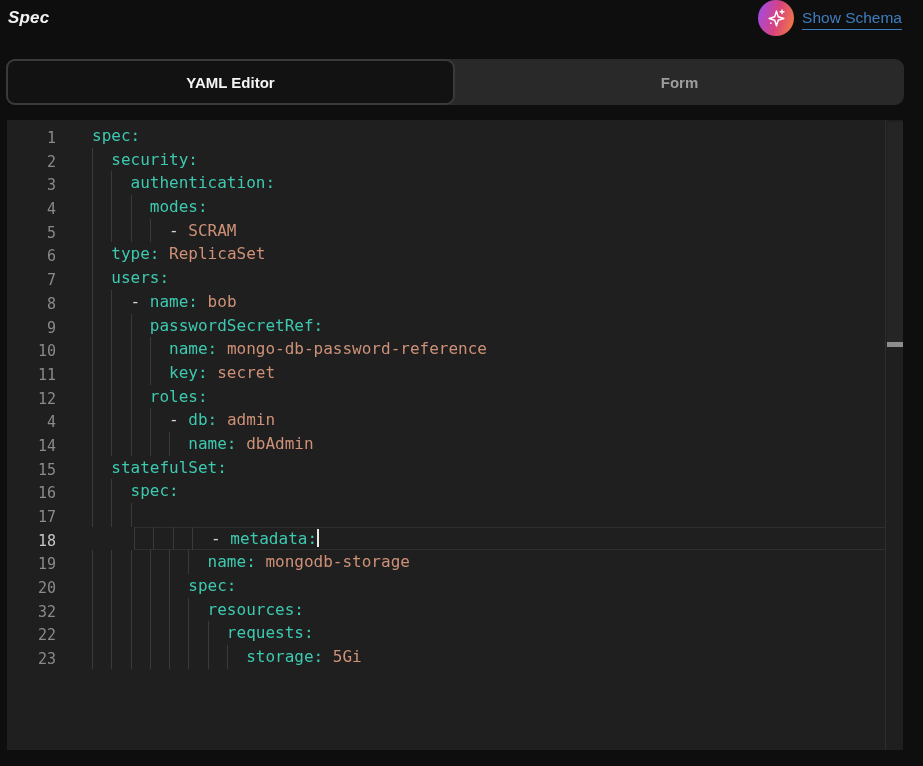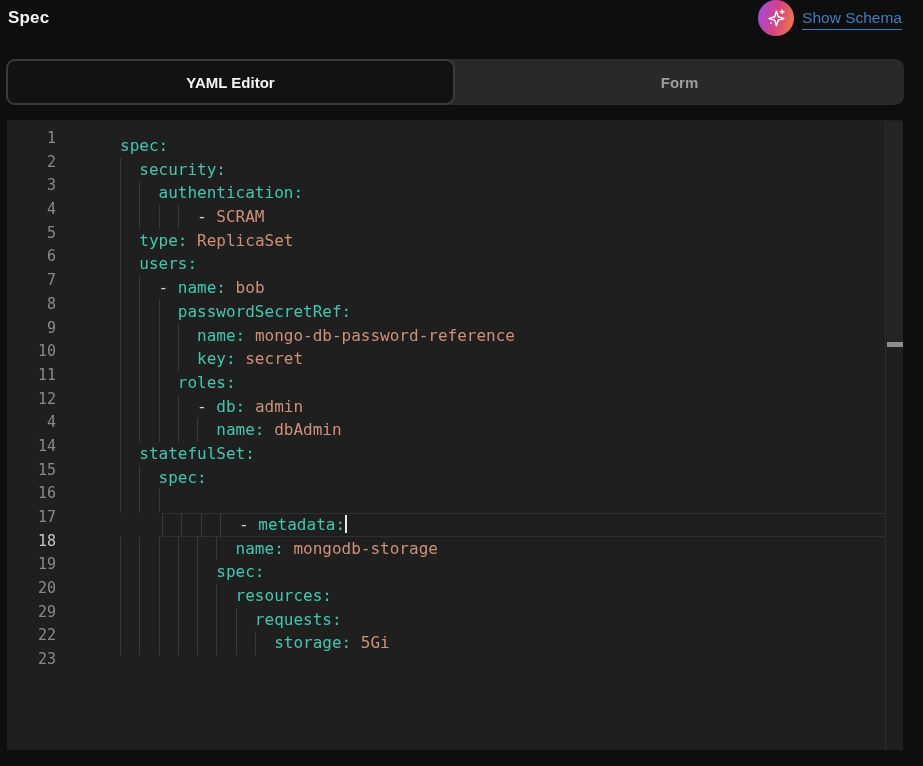--- a/index.html
+++ b/index.html
@@ -13,21 +13,21 @@
     --lnum-active:#c6c6c6;
     --guide:#3a3a3a;
     --curline:#2f2f2f;
     --link:#3d7ec0;
   }
   *{margin:0;padding:0;box-sizing:border-box;}
   body{width:923px;height:766px;background:var(--page-bg);overflow:hidden;
        font-family:"Liberation Sans",sans-serif;position:relative;}
 
   
-  .hdr-title{position:absolute;left:8px;top:8px;font-size:17px;font-weight:700;color:#f2f2f2;letter-spacing:.2px;}
+  .hdr-title{position:absolute;left:8px;top:8px;font-size:17px;font-weight:700;color:#f2f2f2;letter-spacing:.2px;font-style:italic;}
   .sparkle-badge{position:absolute;left:758px;top:0;width:36px;height:36px;border-radius:50%;
     background:linear-gradient(105deg,#9a4bf0 0%,#d8437e 52%,#f5803e 100%);
     display:flex;align-items:center;justify-content:center;cursor:pointer;}
   .schema-link{position:absolute;right:21px;top:9px;font-size:15.5px;color:var(--link);
     text-decoration:none;border-bottom:1px solid var(--link);padding-bottom:2px;cursor:pointer;}
 
   
   .tabbar{position:absolute;left:6px;top:59px;width:898px;height:46px;background:var(--tabs-bg);
     border-radius:9px;display:flex;}
   .tab{flex:1 1 50%;display:flex;align-items:center;justify-content:center;
@@ -35,21 +35,21 @@
   .tab.unselected{color:#9d9d9d;font-weight:600;}
   .tab.selected{background:#121212;border:2px solid #3a3a3a;border-radius:9px;
     color:#f5f5f5;font-weight:700;}
 
   
   .editor{position:absolute;left:7px;top:120px;width:896px;height:630px;background:var(--editor-bg);}
   .gutter{position:absolute;left:0;top:7px;width:49px;}
   .gutter .ln{height:23.7px;line-height:23.7px;text-align:right;
     font-family:"DejaVu Sans Mono",monospace;font-size:15px;color:var(--lnum);}
   .gutter .ln.active{color:var(--lnum-active);}
-  .code{position:absolute;left:0;right:18px;top:14px;padding-left:113px;}
+  .code{position:absolute;left:0;right:18px;top:4px;padding-left:85px;}
   .code-line{position:relative;height:23.7px;line-height:23.7px;white-space:pre;
     font-family:"DejaVu Sans Mono",monospace;font-size:16px;color:var(--punct);}
   .code-line.current{box-shadow:inset 0 1px 0 var(--curline),inset 0 -1px 0 var(--curline);margin-left:42px;}
   .tok-key{color:var(--key);}
   .tok-val{color:var(--val);}
   .tok-punct{color:var(--punct);}
   .guide{position:absolute;top:0;bottom:0;width:1px;background:var(--guide);}
   .caret{display:inline-block;width:1.5px;height:18px;background:#e8e8e8;vertical-align:-3px;}
 
   
@@ -95,28 +95,29 @@
       <div class="ln">11</div>
       <div class="ln">12</div>
       <div class="ln">4</div>
       <div class="ln">14</div>
       <div class="ln">15</div>
       <div class="ln">16</div>
       <div class="ln">17</div>
       <div class="ln active">18</div>
       <div class="ln">19</div>
       <div class="ln">20</div>
-      <div class="ln">29</div>
+      <div class="ln">32</div>
       <div class="ln">22</div>
       <div class="ln">23</div>
     </div>
   <div class="code" id="code">
       <div class="code-line"><span class="tok-key">spec:</span></div>
       <div class="code-line"><span class="guide" style="left: calc(0ch);"></span><span class="tok-punct">  </span><span class="tok-key">security:</span></div>
       <div class="code-line"><span class="guide" style="left: calc(0ch);"></span><span class="guide" style="left: calc(2ch);"></span><span class="tok-punct">    </span><span class="tok-key">authentication:</span></div>
+      <div class="code-line"><span class="guide" style="left: calc(0ch);"></span><span class="guide" style="left: calc(2ch);"></span><span class="guide" style="left: calc(4ch);"></span><span class="tok-punct">      </span><span class="tok-key">modes:</span></div>
       <div class="code-line"><span class="guide" style="left: calc(0ch);"></span><span class="guide" style="left: calc(2ch);"></span><span class="guide" style="left: calc(4ch);"></span><span class="guide" style="left: calc(6ch);"></span><span class="tok-punct">        </span><span class="tok-punct">- </span><span class="tok-val">SCRAM</span></div>
       <div class="code-line"><span class="guide" style="left: calc(0ch);"></span><span class="tok-punct">  </span><span class="tok-key">type:</span><span class="tok-punct"> </span><span class="tok-val">ReplicaSet</span></div>
       <div class="code-line"><span class="guide" style="left: calc(0ch);"></span><span class="tok-punct">  </span><span class="tok-key">users:</span></div>
       <div class="code-line"><span class="guide" style="left: calc(0ch);"></span><span class="guide" style="left: calc(2ch);"></span><span class="tok-punct">    </span><span class="tok-punct">- </span><span class="tok-key">name:</span><span class="tok-punct"> </span><span class="tok-val">bob</span></div>
       <div class="code-line"><span class="guide" style="left: calc(0ch);"></span><span class="guide" style="left: calc(2ch);"></span><span class="guide" style="left: calc(4ch);"></span><span class="tok-punct">      </span><span class="tok-key">passwordSecretRef:</span></div>
       <div class="code-line"><span class="guide" style="left: calc(0ch);"></span><span class="guide" style="left: calc(2ch);"></span><span class="guide" style="left: calc(4ch);"></span><span class="guide" style="left: calc(6ch);"></span><span class="tok-punct">        </span><span class="tok-key">name:</span><span class="tok-punct"> </span><span class="tok-val">mongo-db-password-reference</span></div>
       <div class="code-line"><span class="guide" style="left: calc(0ch);"></span><span class="guide" style="left: calc(2ch);"></span><span class="guide" style="left: calc(4ch);"></span><span class="guide" style="left: calc(6ch);"></span><span class="tok-punct">        </span><span class="tok-key">key:</span><span class="tok-punct"> </span><span class="tok-val">secret</span></div>
       <div class="code-line"><span class="guide" style="left: calc(0ch);"></span><span class="guide" style="left: calc(2ch);"></span><span class="guide" style="left: calc(4ch);"></span><span class="tok-punct">      </span><span class="tok-key">roles:</span></div>
       <div class="code-line"><span class="guide" style="left: calc(0ch);"></span><span class="guide" style="left: calc(2ch);"></span><span class="guide" style="left: calc(4ch);"></span><span class="guide" style="left: calc(6ch);"></span><span class="tok-punct">        </span><span class="tok-punct">- </span><span class="tok-key">db:</span><span class="tok-punct"> </span><span class="tok-val">admin</span></div>
       <div class="code-line"><span class="guide" style="left: calc(0ch);"></span><span class="guide" style="left: calc(2ch);"></span><span class="guide" style="left: calc(4ch);"></span><span class="guide" style="left: calc(6ch);"></span><span class="guide" style="left: calc(8ch);"></span><span class="tok-punct">          </span><span class="tok-key">name:</span><span class="tok-punct"> </span><span class="tok-val">dbAdmin</span></div>

